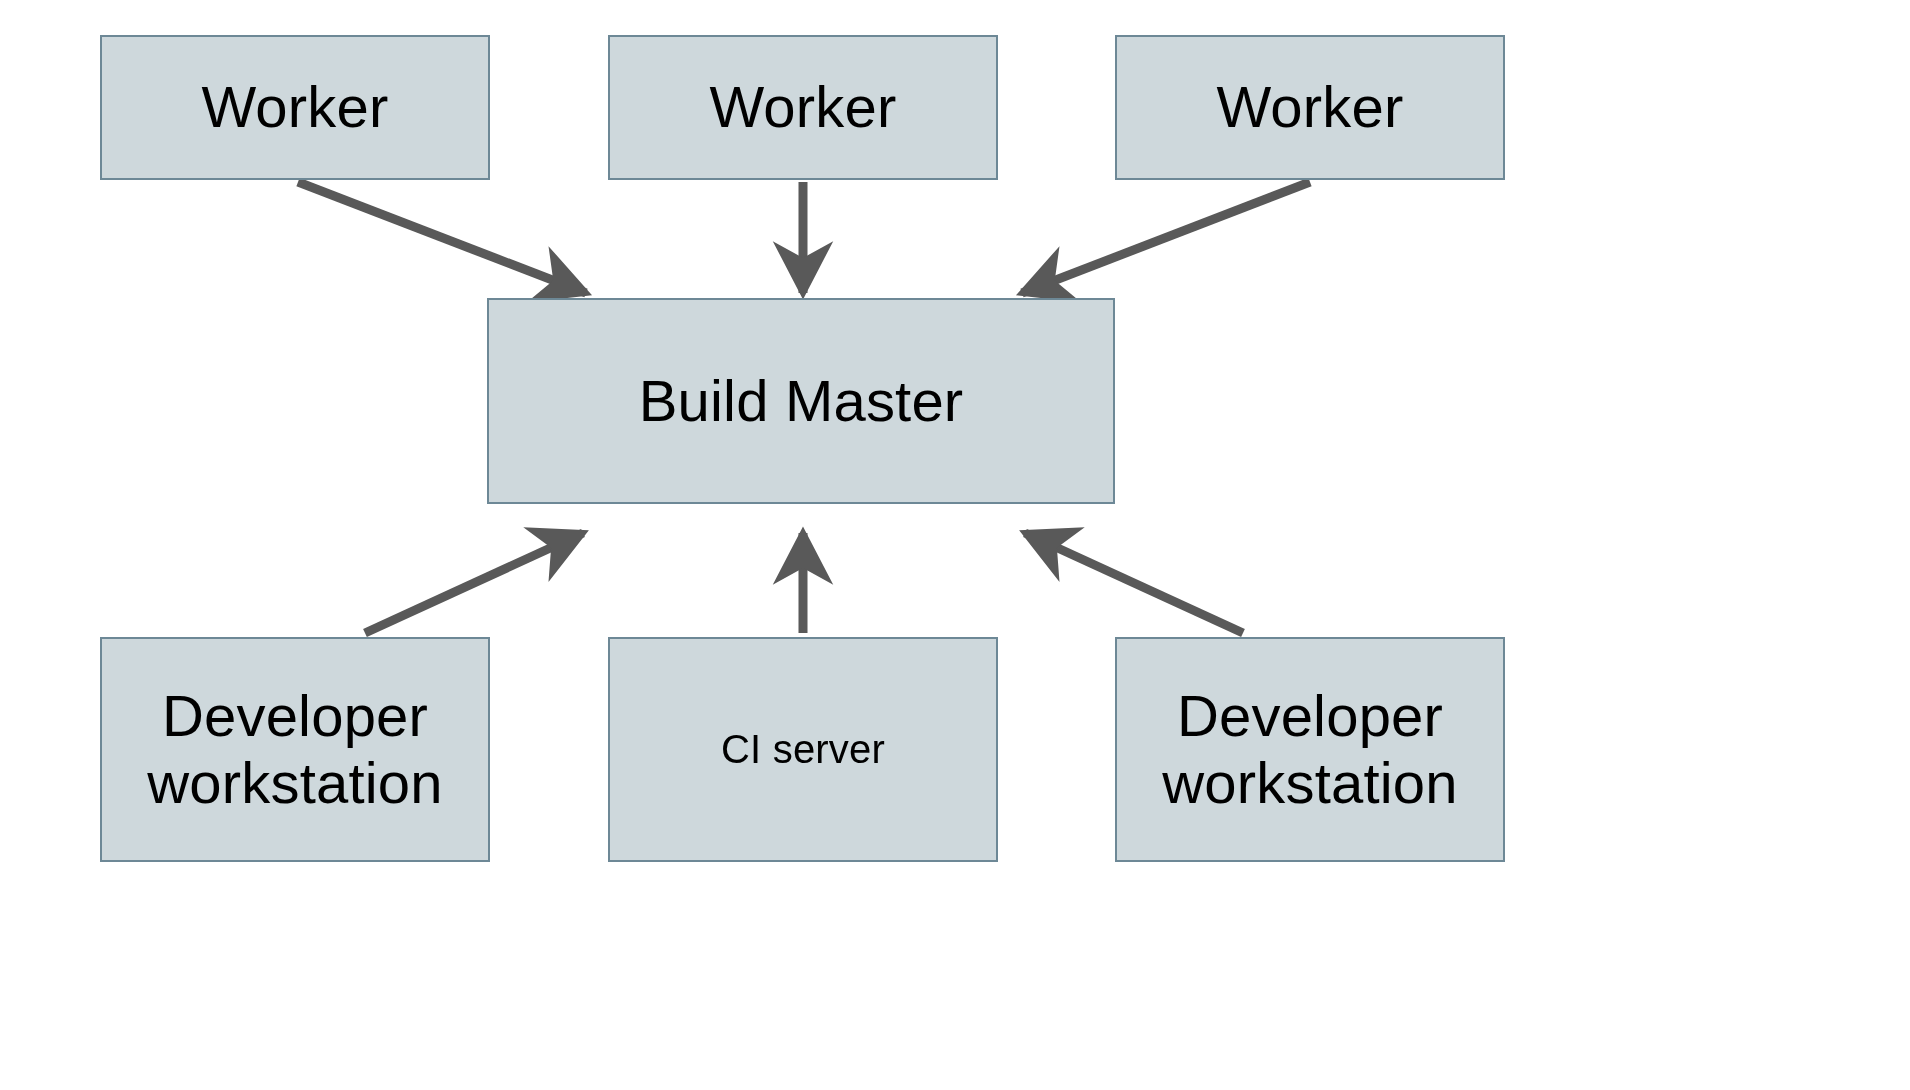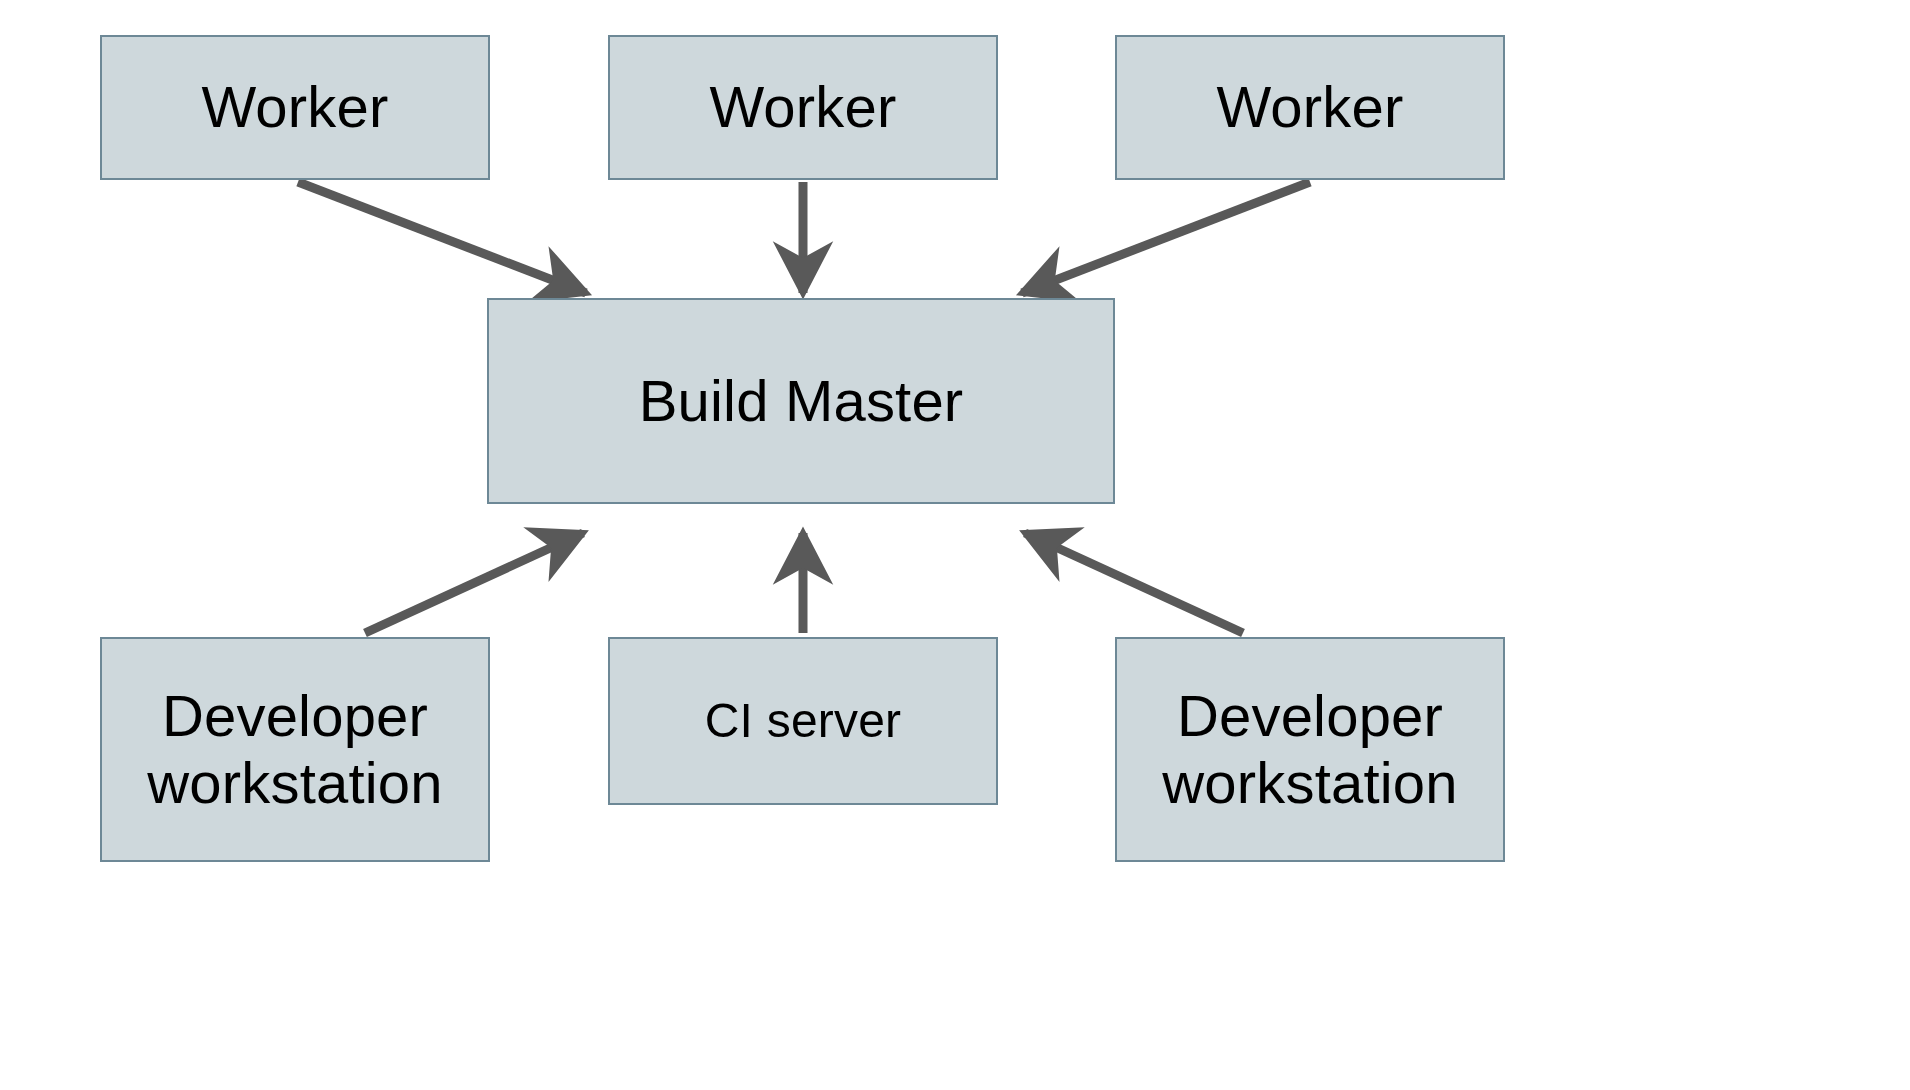--- a/index.html
+++ b/index.html
@@ -41,21 +41,21 @@
   }
   .node-label {
     display: block;
     padding: 0 6px;
   }
   .n-worker1 { left: 100px;  top: 35px;  width: 390px; height: 145px; font-size: 58px; }
   .n-worker2 { left: 608px;  top: 35px;  width: 390px; height: 145px; font-size: 58px; }
   .n-worker3 { left: 1115px; top: 35px;  width: 390px; height: 145px; font-size: 58px; }
   .n-master  { left: 487px;  top: 298px; width: 628px; height: 206px; font-size: 58px; }
   .n-devws1  { left: 100px;  top: 637px; width: 390px; height: 225px; font-size: 58px; }
-  .n-ci      { left: 608px;  top: 637px; width: 390px; height: 168px; font-size: 48px; }
+  .n-ci      { left: 608px;  top: 637px; width: 390px; height: 225px; font-size: 40px; }
   .n-devws2  { left: 1115px; top: 637px; width: 390px; height: 225px; font-size: 58px; }
 </style>
 </head>
 <body>
 
 <div id="canvas">
 
   <svg class="edges" viewBox="0 0 1910 1090" width="1910" height="1090" xmlns="http://www.w3.org/2000/svg">
     <defs>
       <marker id="barb" viewBox="0 0 12 12" refX="10.2" refY="6" markerWidth="7.2" markerHeight="7.2" orient="auto-start-reverse" markerUnits="strokeWidth">

